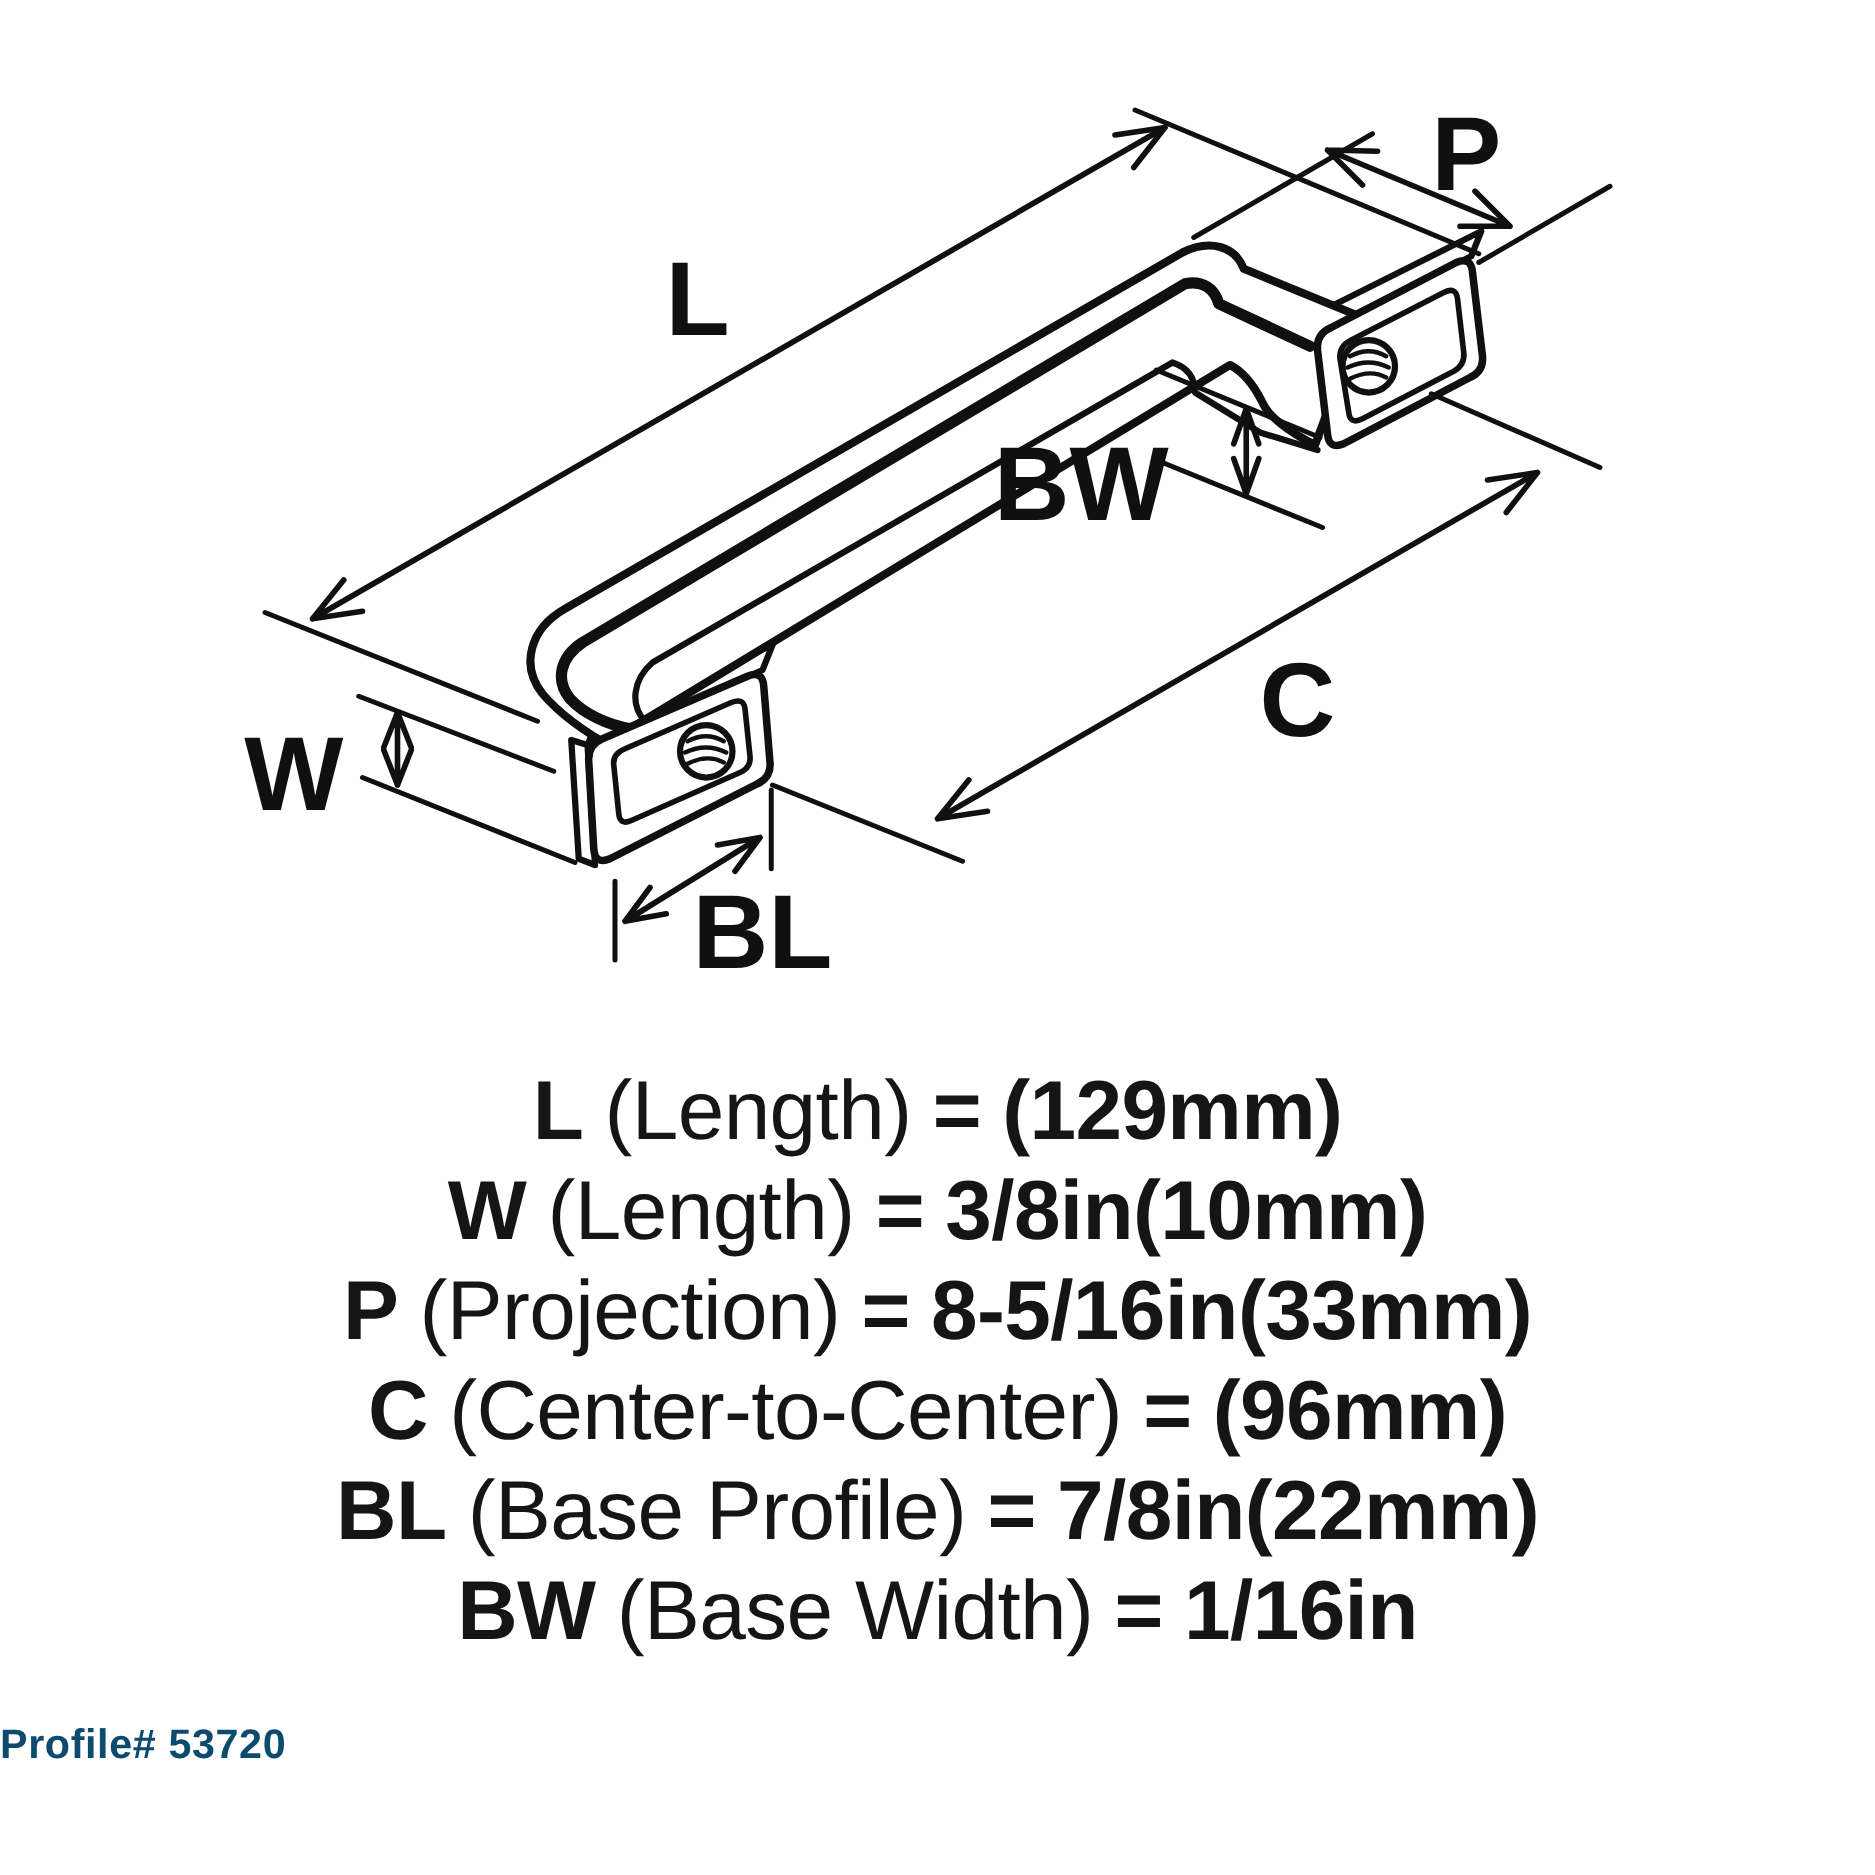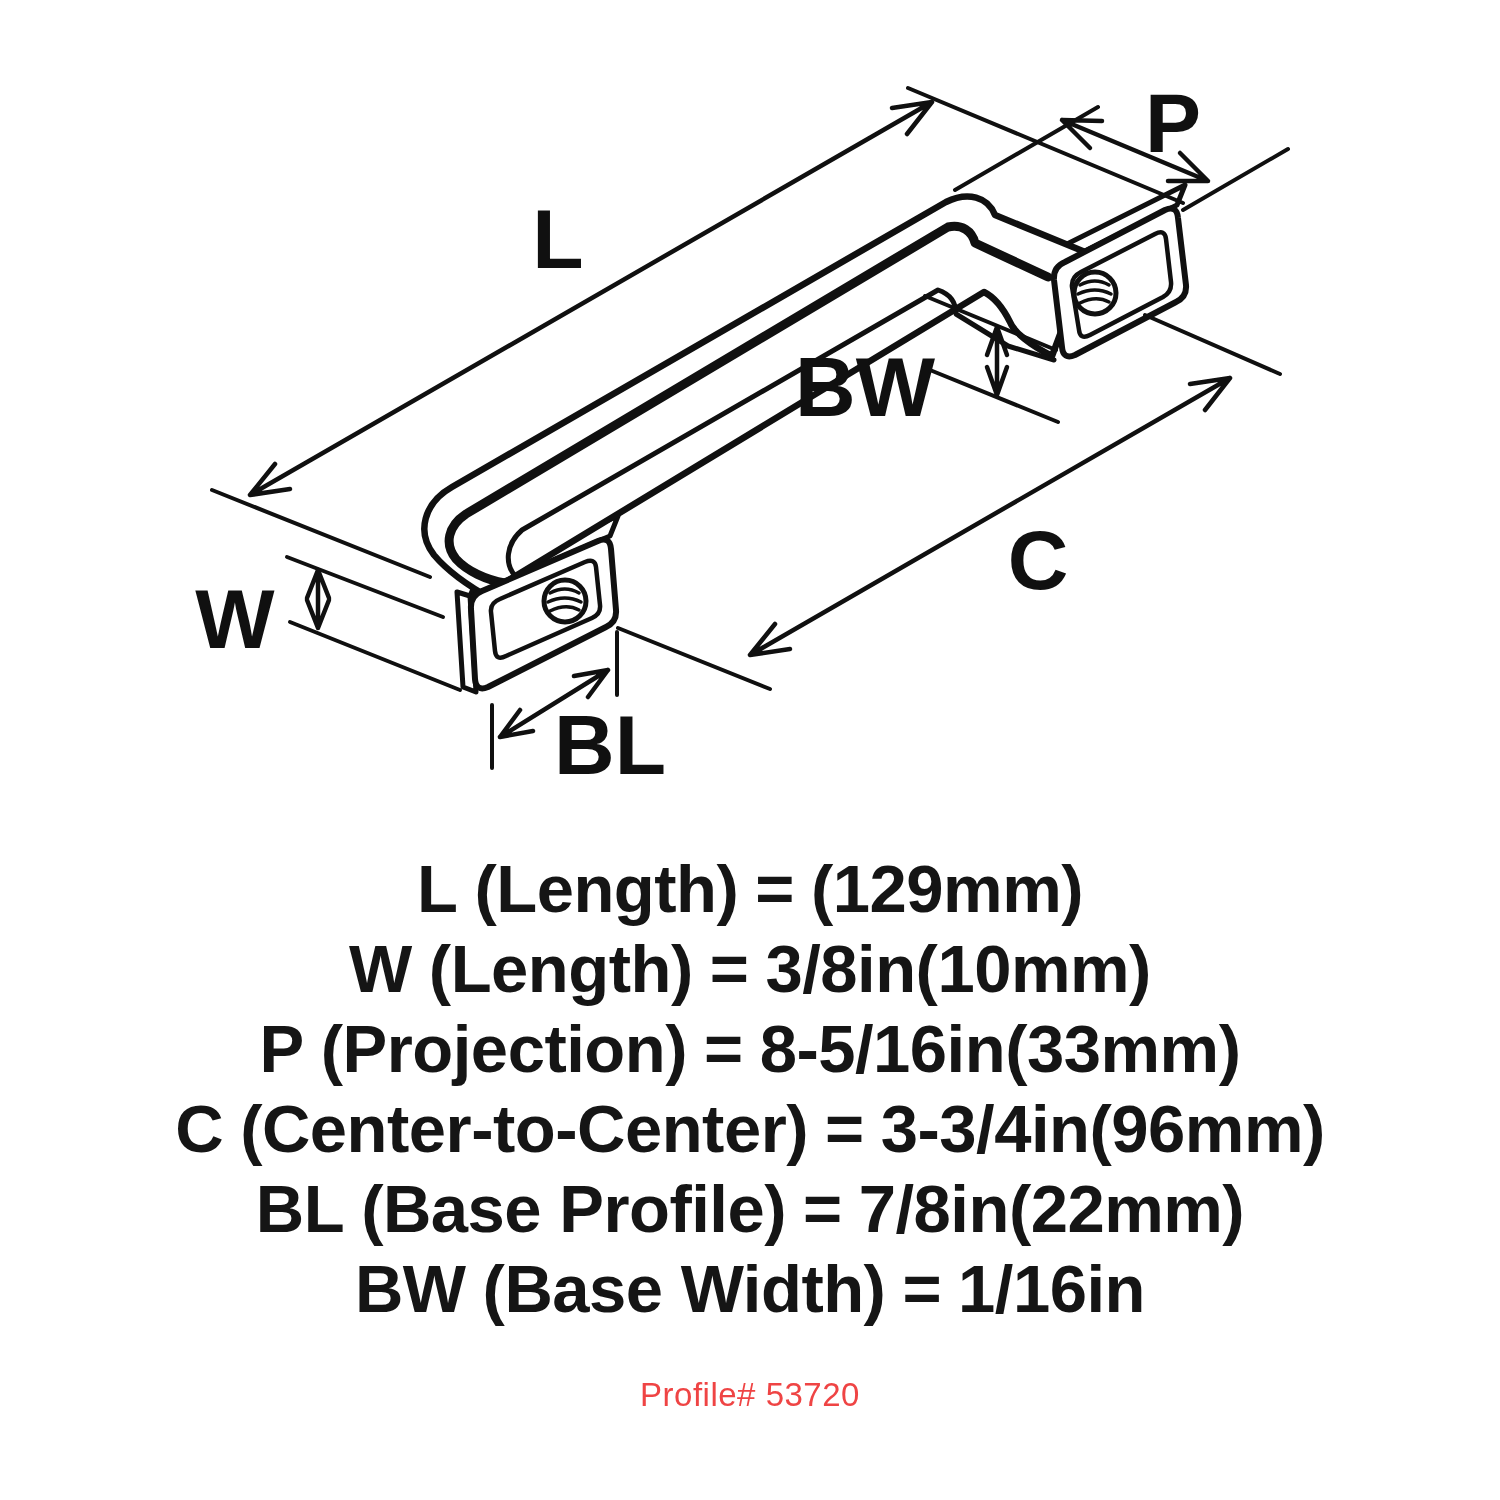--- a/index.html
+++ b/index.html
@@ -27,30 +27,29 @@
     height:80px;
     display:flex;
     align-items:center;
     justify-content:center;
     font-size:67px;
     white-space:pre;
     color:#151515;
     letter-spacing:-0.5px;
   }
   .spec-line .code{font-weight:700;margin-right:17px;}
-  .spec-line .name{font-weight:700;margin-right:17px;}
+  .spec-line .name{font-weight:400;margin-right:17px;}
   .spec-line .eq{font-weight:700;margin-right:17px;}
   .spec-line .value{font-weight:700;}
   .spec-line .metric{font-weight:700;}
   .profile{
     margin-top:48px;
-    text-align:center;
     font-size:33px;
-    font-weight:400;
-    color:#ef4444;
+    font-weight:700;
+    color:#0c4a6e;
     letter-spacing:0.5px;
   }
 </style>
 </head>
 <body>
 
 <div class="stage">
 
   <svg width="1500" height="840" viewBox="0 0 1500 840" style="position:absolute;left:0;top:0;">
     <g fill="none" stroke="#101010" stroke-linecap="round" stroke-linejoin="round">
@@ -186,21 +185,20 @@
       <span class="name">(Projection)</span>
       <span class="eq">=</span>
       <span class="value">8-5/16in</span>
       <span class="metric">(33mm)</span>
     </div>
 
     <div class="spec-line">
       <span class="code">C</span>
       <span class="name">(Center-to-Center)</span>
       <span class="eq">=</span>
-      <span class="value">3-3/4in</span>
       <span class="metric">(96mm)</span>
     </div>
 
     <div class="spec-line">
       <span class="code">BL</span>
       <span class="name">(Base Profile)</span>
       <span class="eq">=</span>
       <span class="value">7/8in</span>
       <span class="metric">(22mm)</span>
     </div>

